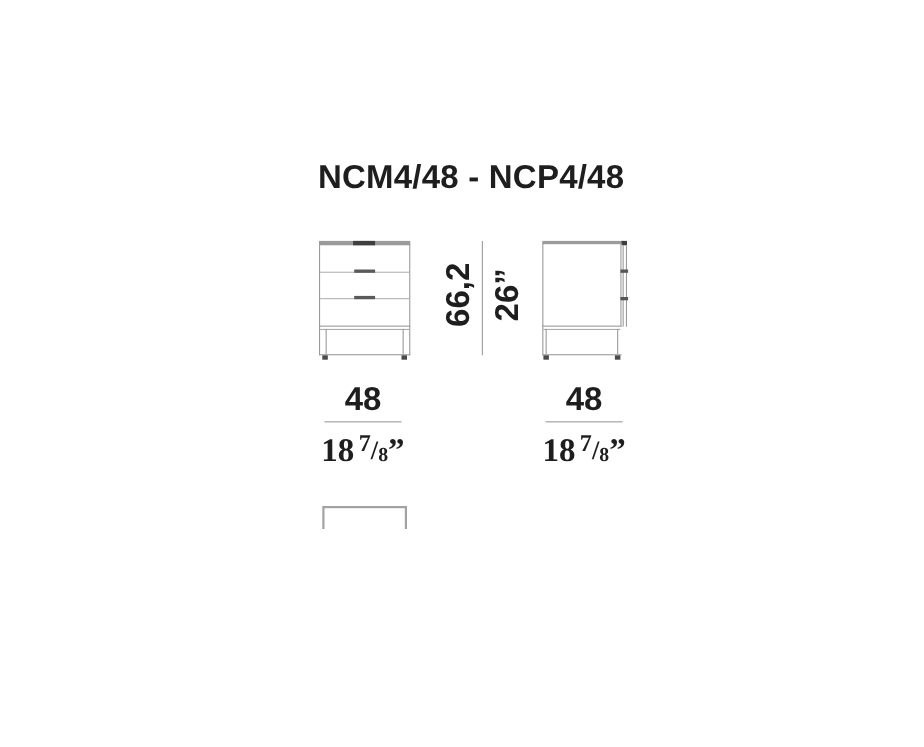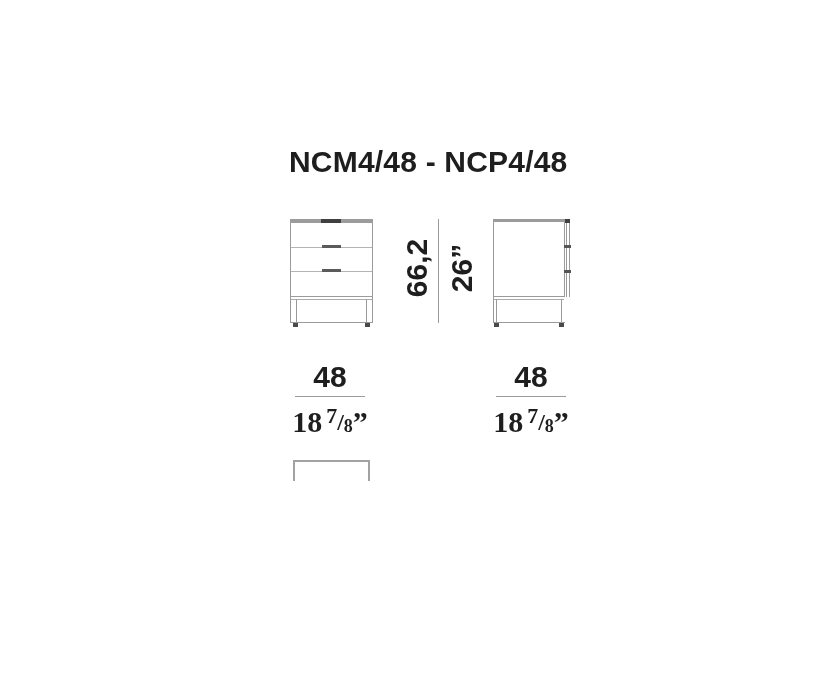--- a/index.html
+++ b/index.html
@@ -53,21 +53,21 @@
   
   #height-line { left:438px; top:219px; width:1px; height:104px; background:#9b9b9b; }
   .vlabel {
     font-size:30px; font-weight:bold; white-space:nowrap; line-height:30px;
     transform:translate(-50%,-50%) rotate(-90deg);
   }
   #height-metric   { left:417px; top:268px; }
   #height-imperial { left:462px; top:268px; }
 
   
-  .dim-group { position:absolute; top:361px; width:140px; text-align:center; }
+  .dim-group { position:absolute; top:348px; width:140px; text-align:center; }
   #width-front { left:260px; }
   #width-side  { left:461px; }
   .dim-metric { font-size:30px; font-weight:bold; line-height:31px; }
   .dim-line   { width:70px; height:1px; background:#9b9b9b; margin:4px auto 3px auto; }
   .dim-imperial { font-size:30px; font-weight:bold; line-height:31px; white-space:nowrap;font-family:Liberation Serif, serif; }
   .frac-num   { font-size:22px; vertical-align:9px; margin-left:4px; }
   .frac-slash { font-size:24px; vertical-align:2px; }
   .frac-den   { font-size:18px; vertical-align:0; }
 
   

